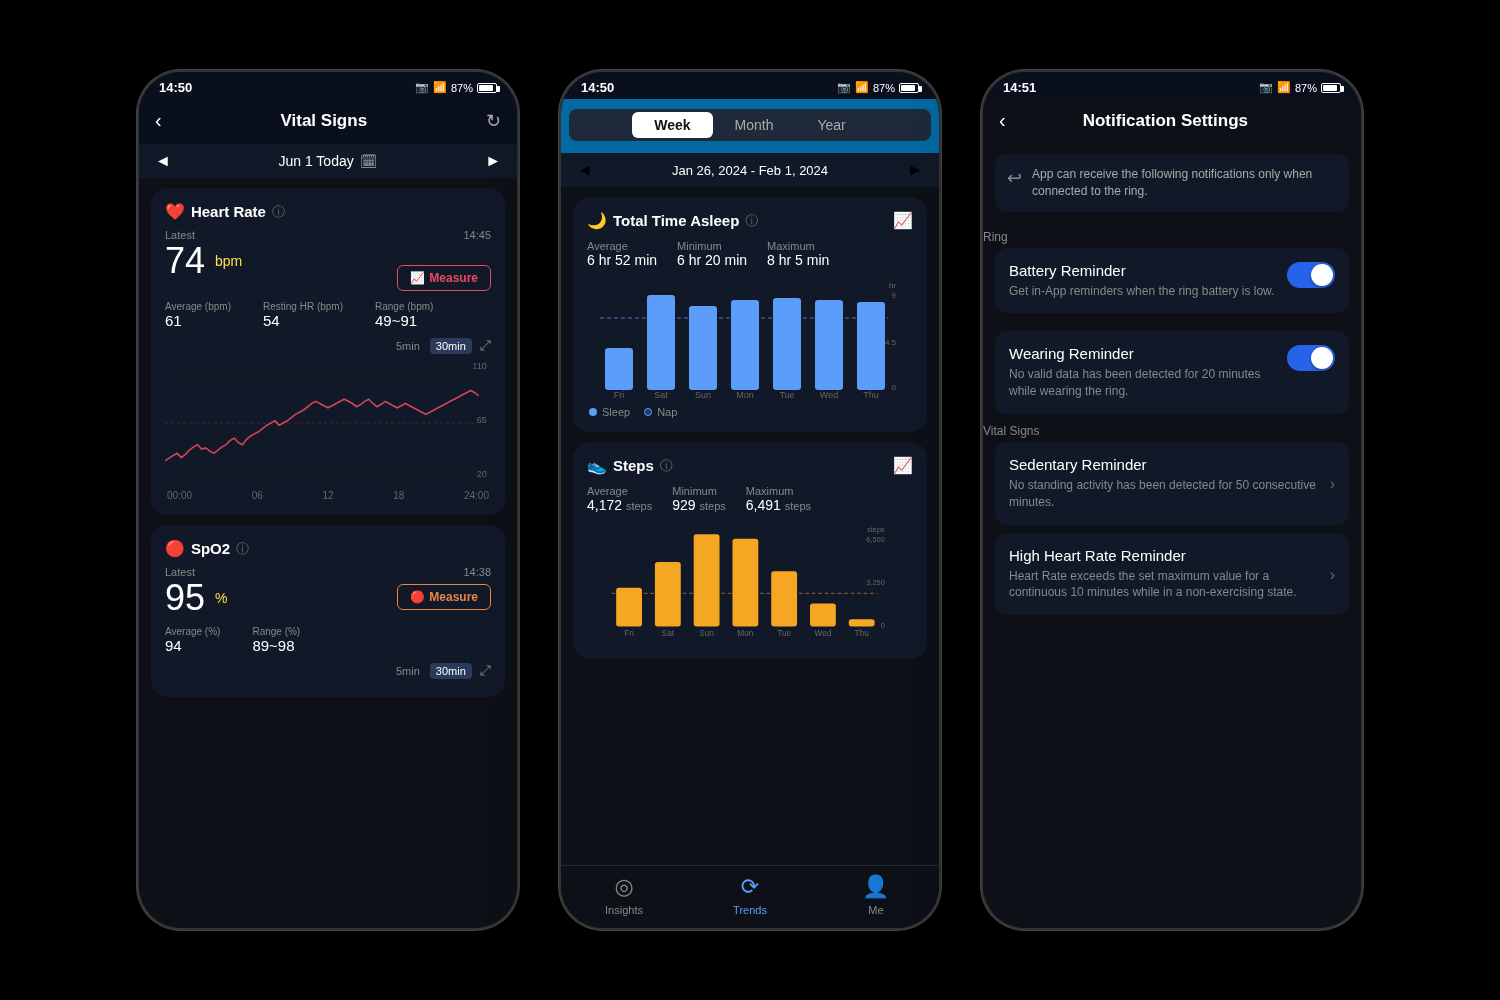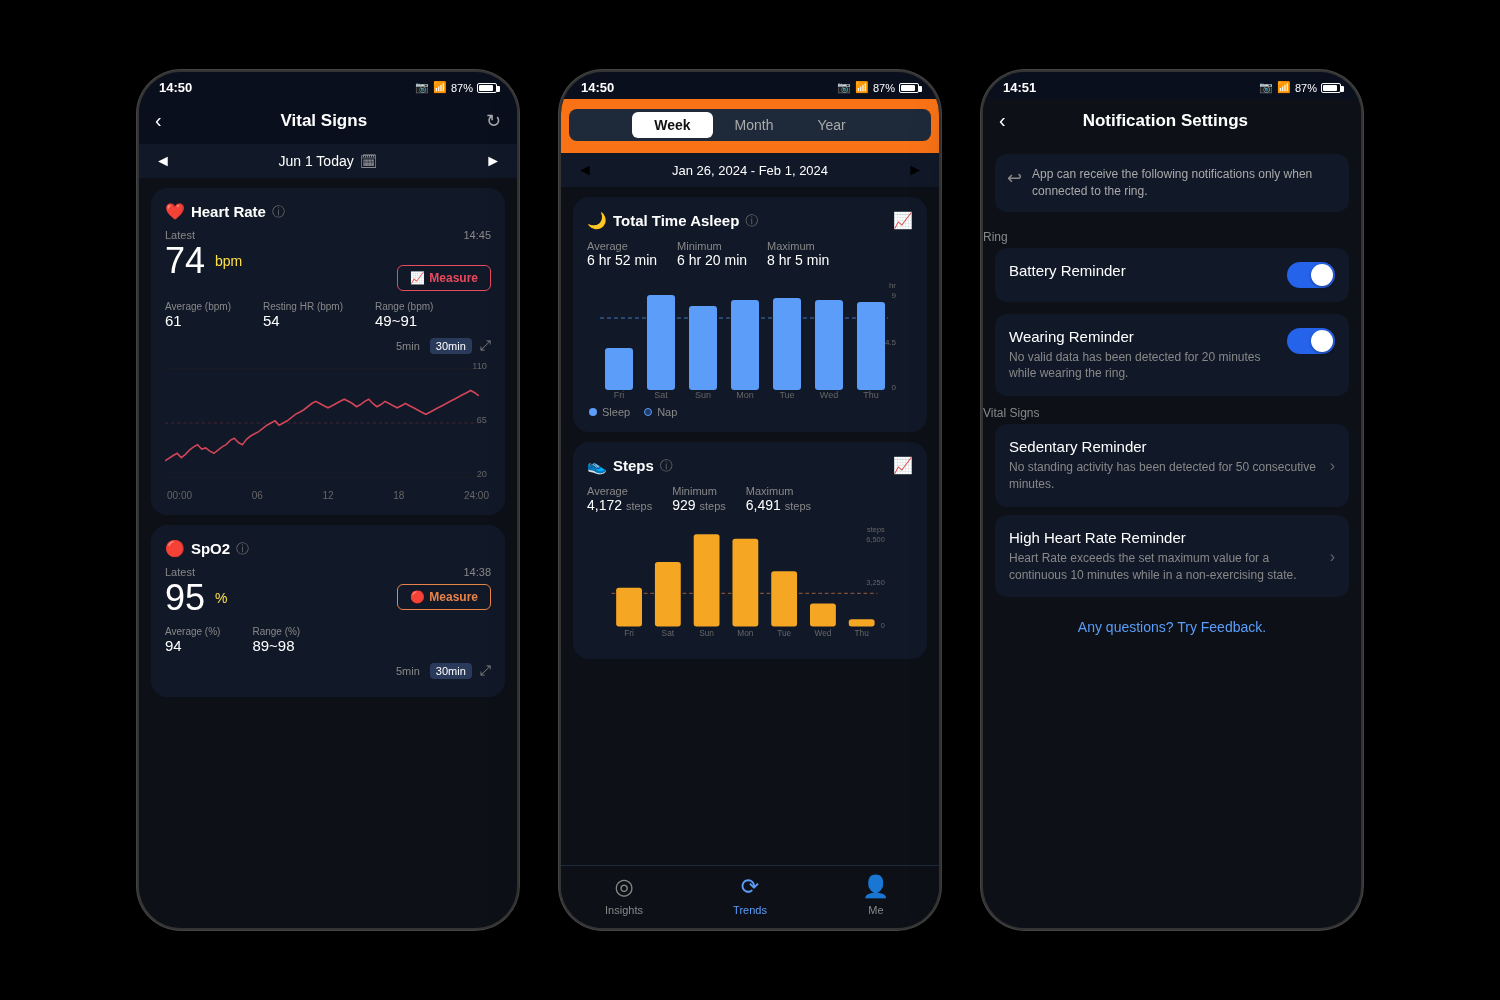--- a/index.html
+++ b/index.html
@@ -284,21 +284,21 @@
       padding: 0 2px;
       margin-top: 2px;
     }
     .chart-x-label {
       color: #666;
       font-size: 10px;
     }
 
     
     .trends-header {
-      background: #f97316;
+      background: #0369a1;
       padding: 10px 8px 12px;
       flex-shrink: 0;
     }
     .period-tabs {
       display: flex;
       align-items: center;
       justify-content: center;
       gap: 0;
       background: #1e2a3a;
       border-radius: 8px;
@@ -965,27 +965,28 @@
       <div class="notif-info-box">
         <span class="notif-info-icon">↩</span>
         <span class="notif-info-text">App can receive the following notifications only when connected to the ring.</span>
       </div>
 
       <div class="section-label">Ring</div>
 
       <div class="notif-item">
         <div class="notif-item-content">
           <div class="notif-item-title">Battery Reminder</div>
+          <div class="notif-item-desc">Get in-App reminders when the ring battery is low.</div>
         </div>
         <div class="toggle on">
           <div class="toggle-knob"></div>
         </div>
       </div>
 
-      <div class="notif-item" style="margin-top:12px;">
+      <div class="notif-item" style="margin-top:18px;">
         <div class="notif-item-content">
           <div class="notif-item-title">Wearing Reminder</div>
           <div class="notif-item-desc">No valid data has been detected for 20 minutes while wearing the ring.</div>
         </div>
         <div class="toggle on">
           <div class="toggle-knob"></div>
         </div>
       </div>
 
       <div class="section-label">Vital Signs</div>
@@ -999,16 +1000,15 @@
       </div>
 
       <div class="notif-arrow-item" style="margin-top:8px;">
         <div class="notif-item-content">
           <div class="notif-item-title">High Heart Rate Reminder</div>
           <div class="notif-item-desc">Heart Rate exceeds the set maximum value for a continuous 10 minutes while in a non-exercising state.</div>
         </div>
         <span class="notif-arrow">›</span>
       </div>
 
-      <div class="feedback-link">Any questions? Try Feedback.</div>
     </div>
   </div>
 </div>
 
 </body></html>

